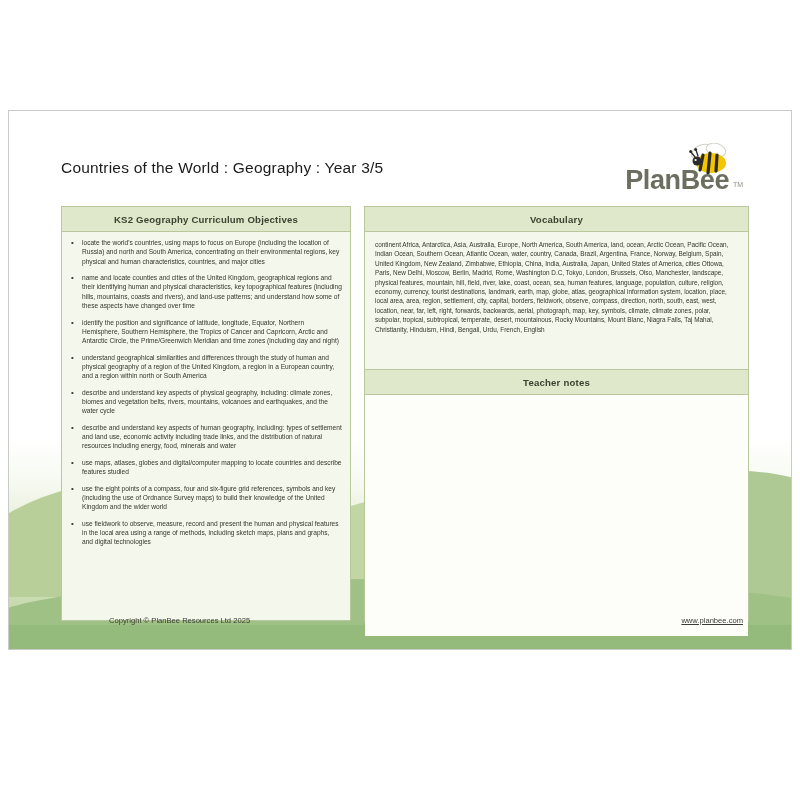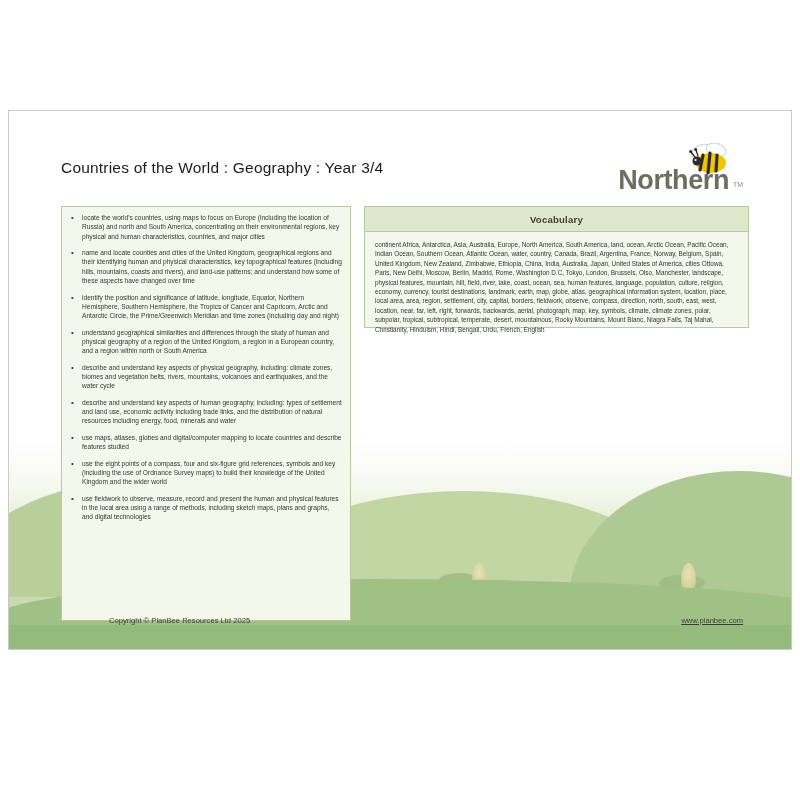--- a/index.html
+++ b/index.html
@@ -182,21 +182,21 @@
     left: 3px;
     top: -1px;
     font-size: 8px;
     color: #33372b;
   }
 
   #vocab-panel {
     left: 355px;
     top: 95px;
     width: 385px;
-    height: 122px;
+    height: 178px;
   }
   .vocab-text {
     font-size: 6.4px;
     line-height: 1.47;
     color: #33372b;
     text-align: left;
   }
 
   #notes-panel {
     left: 355px;
@@ -243,39 +243,40 @@
       <div class="shrub" style="left:120px; bottom:60px; width:34px; height:16px;"></div>
       <div class="shrub" style="left:430px; bottom:62px; width:40px; height:14px;"></div>
       <div class="shrub" style="left:650px; bottom:58px; width:46px; height:16px;"></div>
       <div class="tree" style="left:222px; bottom:58px;"></div>
       <div class="tree" style="left:463px; bottom:60px; width:14px; height:26px;"></div>
       <div class="tree" style="left:672px; bottom:59px; width:15px; height:27px;"></div>
       <div class="field-front"></div>
       <div class="field-strip"></div>
     </div>
 
-    <div class="doc-title">Countries of the World : Geography : Year 3/4</div>
+    <div class="doc-title">Countries of the World : Geography : Year 3/5</div>
 
     <div class="logo">
       <svg class="bee" viewBox="0 0 52 34">
         <ellipse cx="19" cy="9" rx="11" ry="7" fill="#ffffff" stroke="#cfd3c6" stroke-width="1" transform="rotate(-22 19 9)"></ellipse>
         <ellipse cx="33" cy="7" rx="10" ry="6.5" fill="#ffffff" stroke="#cfd3c6" stroke-width="1" transform="rotate(18 33 7)"></ellipse>
         <ellipse cx="28" cy="20" rx="15" ry="10" fill="#f2c500"></ellipse>
         <path d="M20 12 L17 27 M27 10 L25 30 M34 12 L33 28" stroke="#2b2b2b" stroke-width="3.2" fill="none" stroke-linecap="round"></path>
         <ellipse cx="14" cy="18" rx="4.5" ry="4.5" fill="#2b2b2b"></ellipse>
         <circle cx="12.6" cy="17" r="1.1" fill="#ffffff"></circle>
         <path d="M12 14 L8 9 M15 13 L13 7" stroke="#2b2b2b" stroke-width="1.3" fill="none" stroke-linecap="round"></path>
         <circle cx="7.6" cy="8.4" r="1.5" fill="#2b2b2b"></circle>
         <circle cx="12.7" cy="6.4" r="1.5" fill="#2b2b2b"></circle>
       </svg>
-      <div class="logo-text">Northern</div>
+      <div class="logo-text">PlanBee</div>
       <div class="logo-tm">TM</div>
     </div>
 
     <div class="panel" id="objectives-panel">
+      <div class="panel-header">KS2 Geography Curriculum Objectives</div>
       <div class="panel-body">
         <ul class="obj-list">
           <li>locate the world's countries, using maps to focus on Europe (including the location of Russia) and north and South America, concentrating on their environmental regions, key physical and human characteristics, countries, and major cities</li>
           <li>name and locate counties and cities of the United Kingdom, geographical regions and their identifying human and physical characteristics, key topographical features (including hills, mountains, coasts and rivers), and land-use patterns; and understand how some of these aspects have changed over time</li>
           <li>identify the position and significance of latitude, longitude, Equator, Northern Hemisphere, Southern Hemisphere, the Tropics of Cancer and Capricorn, Arctic and Antarctic Circle, the Prime/Greenwich Meridian and time zones (including day and night)</li>
           <li>understand geographical similarities and differences through the study of human and physical geography of a region of the United Kingdom, a region in a European country, and a region within north or South America</li>
           <li>describe and understand key aspects of physical geography, including: climate zones, biomes and vegetation belts, rivers, mountains, volcanoes and earthquakes, and the water cycle</li>
           <li>describe and understand key aspects of human geography, including: types of settlement and land use, economic activity including trade links, and the distribution of natural resources including energy, food, minerals and water</li>
           <li>use maps, atlases, globes and digital/computer mapping to locate countries and describe features studied</li>
           <li>use the eight points of a compass, four and six-figure grid references, symbols and key (including the use of Ordnance Survey maps) to build their knowledge of the United Kingdom and the wider world</li>
@@ -284,18 +285,22 @@
       </div>
     </div>
 
     <div class="panel" id="vocab-panel">
       <div class="panel-header">Vocabulary</div>
       <div class="panel-body">
         <div class="vocab-text">continent Africa, Antarctica, Asia, Australia, Europe, North America, South America, land, ocean, Arctic Ocean, Pacific Ocean, Indian Ocean, Southern Ocean, Atlantic Ocean, water, country, Canada, Brazil, Argentina, France, Norway, Belgium, Spain, United Kingdom, New Zealand, Zimbabwe, Ethiopia, China, India, Australia, Japan, United States of America, cities Ottowa, Paris, New Delhi, Moscow, Berlin, Madrid, Rome, Washington D.C, Tokyo, London, Brussels, Olso, Manchester, landscape, physical features, mountain, hill, field, river, lake, coast, ocean, sea, human features, language, population, culture, religion, economy, currency, tourist destinations, landmark, earth, map, globe, atlas, geographical information system, location, place, local area, area, region, settlement, city, capital, borders, fieldwork, observe, compass, direction, north, south, east, west, location, near, far, left, right, forwards, backwards, aerial, photograph, map, key, symbols, climate, climate zones, polar, subpolar, tropical, subtropical, temperate, desert, mountainous, Rocky Mountains, Mount Blanc, Niagra Falls, Taj Mahal, Christianity, Hinduism, Hindi, Bengali, Urdu, French, English</div>
       </div>
     </div>
 
+    <div class="panel" id="notes-panel">
+      <div class="panel-header">Teacher notes</div>
+      <div class="panel-body"></div>
+    </div>
 
     <div class="footer-left">Copyright © PlanBee Resources Ltd 2025</div>
     <div class="footer-right">www.planbee.com</div>
 
   </div>
 </div>
 
 </body></html>

